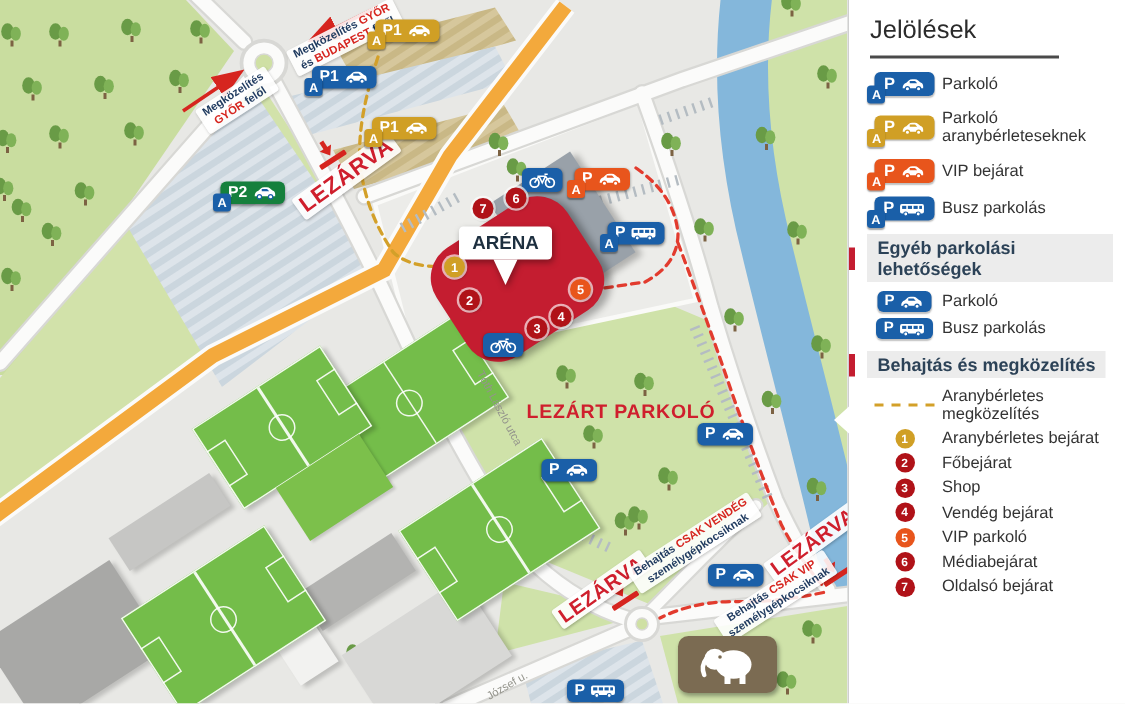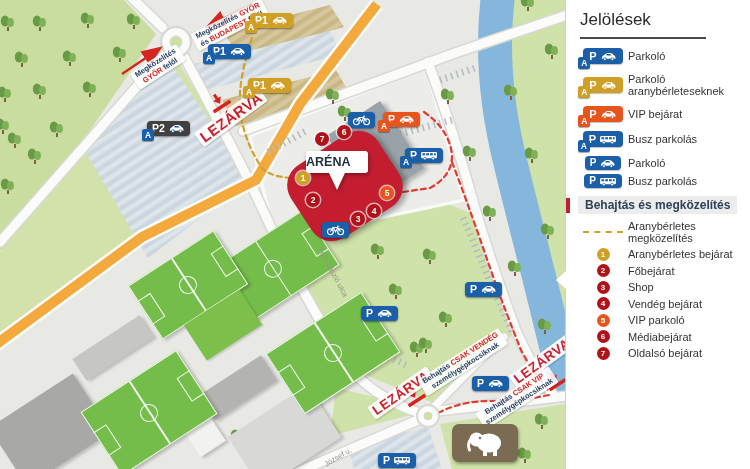--- a/index.html
+++ b/index.html
@@ -18,21 +18,21 @@
              border:1.5px solid rgba(255,255,255,.9);}
   .pitch .bx.l{left:-1px;border-left:none;}
   .pitch .bx.r{right:-1px;border-right:none;}
   .pitch-plain{position:absolute;transform:rotate(-33deg);background:#7cc04b;box-shadow:1px 2px 2px rgba(0,0,0,.15);}
   
   #arena-building{position:absolute;left:343px;top:112px;width:64px;height:80px;background:#99a1a9;
                   transform:rotate(-33deg);box-shadow:3px 4px 4px rgba(0,0,0,.25);}
   #arena-shape{position:absolute;left:293px;top:143px;width:104px;height:86px;background:#c41d30;
                border-radius:24px;transform:rotate(-33deg);box-shadow:3px 4px 5px rgba(0,0,0,.3);}
   #arena-bubble{position:absolute;left:306px;top:151px;width:62px;height:22px;background:#fff;border-radius:3px;
-                text-align:left;line-height:22px;font-weight:bold;font-size:12.5px;color:#1d2f3f;
+                text-align:center;line-height:22px;font-weight:bold;font-size:12.5px;color:#1d2f3f;
                 filter:drop-shadow(1px 2px 2px rgba(0,0,0,.35));z-index:6;}
   #arena-bubble:after{content:'';position:absolute;left:50%;top:100%;margin-left:-8px;
                 border:8px solid transparent;border-top:17px solid #fff;}
   
   .mapsign{position:absolute;display:inline-flex;align-items:center;gap:3px;padding:2px 5px;border-radius:4px;
            box-shadow:0 1px 2px rgba(0,0,0,.45);color:#fff;font-weight:bold;font-size:10.5px;line-height:11px;z-index:7;}
   .mapsign.bike{padding:2px 4px;}
   .ab{position:absolute;left:-5px;bottom:-5px;width:12px;height:12px;border-radius:2.5px;color:#fff;
       font-size:8.5px;font-weight:bold;display:flex;align-items:center;justify-content:center;
       box-shadow:0 1px 1px rgba(0,0,0,.35);}
@@ -448,21 +448,21 @@
         <div class="mapsign" style="left: 248px; top: 78px; background: rgb(208, 159, 37);">
           <span>P1</span>
           <svg width="17" height="11" viewBox="0 0 24 15">
             <path d="M2.5,10.8 Q2.5,6.5 6,5.5 L8.5,3.2 Q9.5,2.4 11.5,2.4 L14,2.4 Q15.8,2.4 17,3.4 L19.3,5.3 Q21.8,6 21.8,9 L21.8,10.8 Z" fill="#fff"></path>
             <path d="M9.2,4 L14.2,4 L16.2,6 L9.2,6 Z" fill="#d09f25"></path>
             <circle cx="7" cy="11.2" r="2" fill="#fff" stroke="#d09f25" stroke-width="1.1"></circle>
             <circle cx="17.5" cy="11.2" r="2" fill="#fff" stroke="#d09f25" stroke-width="1.1"></circle>
           </svg>
           <span class="ab" style="background: rgb(208, 159, 37);">A</span>
         </div>
-        <div class="mapsign" style="left: 147px; top: 121px; background: #404040; text-align: center;">
+        <div class="mapsign" style="left: 147px; top: 121px; background: #15803d; text-align: center;">
           <span>P2</span>
           <svg width="17" height="11" viewBox="0 0 24 15">
             <path d="M2.5,10.8 Q2.5,6.5 6,5.5 L8.5,3.2 Q9.5,2.4 11.5,2.4 L14,2.4 Q15.8,2.4 17,3.4 L19.3,5.3 Q21.8,6 21.8,9 L21.8,10.8 Z" fill="#fff"></path>
             <path d="M9.2,4 L14.2,4 L16.2,6 L9.2,6 Z" fill="#1a5fa8"></path>
             <circle cx="7" cy="11.2" r="2" fill="#fff" stroke="#1a5fa8" stroke-width="1.1"></circle>
             <circle cx="17.5" cy="11.2" r="2" fill="#fff" stroke="#1a5fa8" stroke-width="1.1"></circle>
           </svg>
           <span class="ab" style="background: rgb(26, 95, 168);">A</span>
         </div>
         <div class="mapsign" style="left: 383px; top: 112px; background: rgb(232, 85, 28);">
@@ -564,20 +564,21 @@
           <div><span>személygépkocsiknak</span></div>
         </div>
         <div class="maplabel note" style="left: 517px; top: 398px; transform: translate(-50%, -50%) rotate(-33deg);">
           <div><span>Behajtás </span><span class="red">CSAK VIP</span></div>
           <div><span>személygépkocsiknak</span></div>
         </div>
         <div class="maplabel street" style="left: 333px; top: 272px; transform: translate(-50%, -50%) rotate(62deg); font-size: 7.5px;">Tóth László utca</div>
         <div class="maplabel street" style="left: 338px; top: 457px; transform: translate(-50%, -50%) rotate(-30deg); font-size: 7.5px;">József u.</div>
       </div>
 
+    <div id="lezart-label" class="maplabel" style="left:414px;top:274px;transform:translate(-50%,-50%);">LEZÁRT PARKOLÓ</div>
   </div>
 
   <aside id="legend">
     <div id="legend-notch"></div>
     <div id="legend-title">Jelölések</div>
     <hr id="legend-rule">
     <div id="legend-sections">
         <div class="lg-row s0">
           <span class="lg-icon">
             <span class="psign" style="background: rgb(26, 95, 168);">
@@ -634,20 +635,24 @@
                 <rect x="14.5" y="4.2" width="4" height="3" fill="#1a5fa8"></rect>
                 <rect x="20" y="4.2" width="2.6" height="3" fill="#1a5fa8"></rect>
                 <circle cx="7" cy="12" r="1.9" fill="#fff" stroke="#1a5fa8" stroke-width="1"></circle>
                 <circle cx="19" cy="12" r="1.9" fill="#fff" stroke="#1a5fa8" stroke-width="1"></circle>
               </svg>
               <span class="ab" style="background: rgb(26, 95, 168);">A</span>
             </span>
           </span>
           <span class="lg-label">Busz parkolás</span>
         </div>
+        <div class="lg-header">
+          <span class="lg-redbar"></span>
+          <span class="lg-band">Egyéb parkolási lehetőségek</span>
+        </div>
         <div class="lg-row s1">
           <span class="lg-icon">
             <span class="psign sm" style="background: rgb(26, 95, 168);">
               <span>P</span>
               <svg width="17" height="11" viewBox="0 0 24 15">
                 <path d="M2.5,10.8 Q2.5,6.5 6,5.5 L8.5,3.2 Q9.5,2.4 11.5,2.4 L14,2.4 Q15.8,2.4 17,3.4 L19.3,5.3 Q21.8,6 21.8,9 L21.8,10.8 Z" fill="#fff"></path>
                 <path d="M9.2,4 L14.2,4 L16.2,6 L9.2,6 Z" fill="#1a5fa8"></path>
                 <circle cx="7" cy="11.2" r="2" fill="#fff" stroke="#1a5fa8" stroke-width="1.1"></circle>
                 <circle cx="17.5" cy="11.2" r="2" fill="#fff" stroke="#1a5fa8" stroke-width="1.1"></circle>
               </svg>

